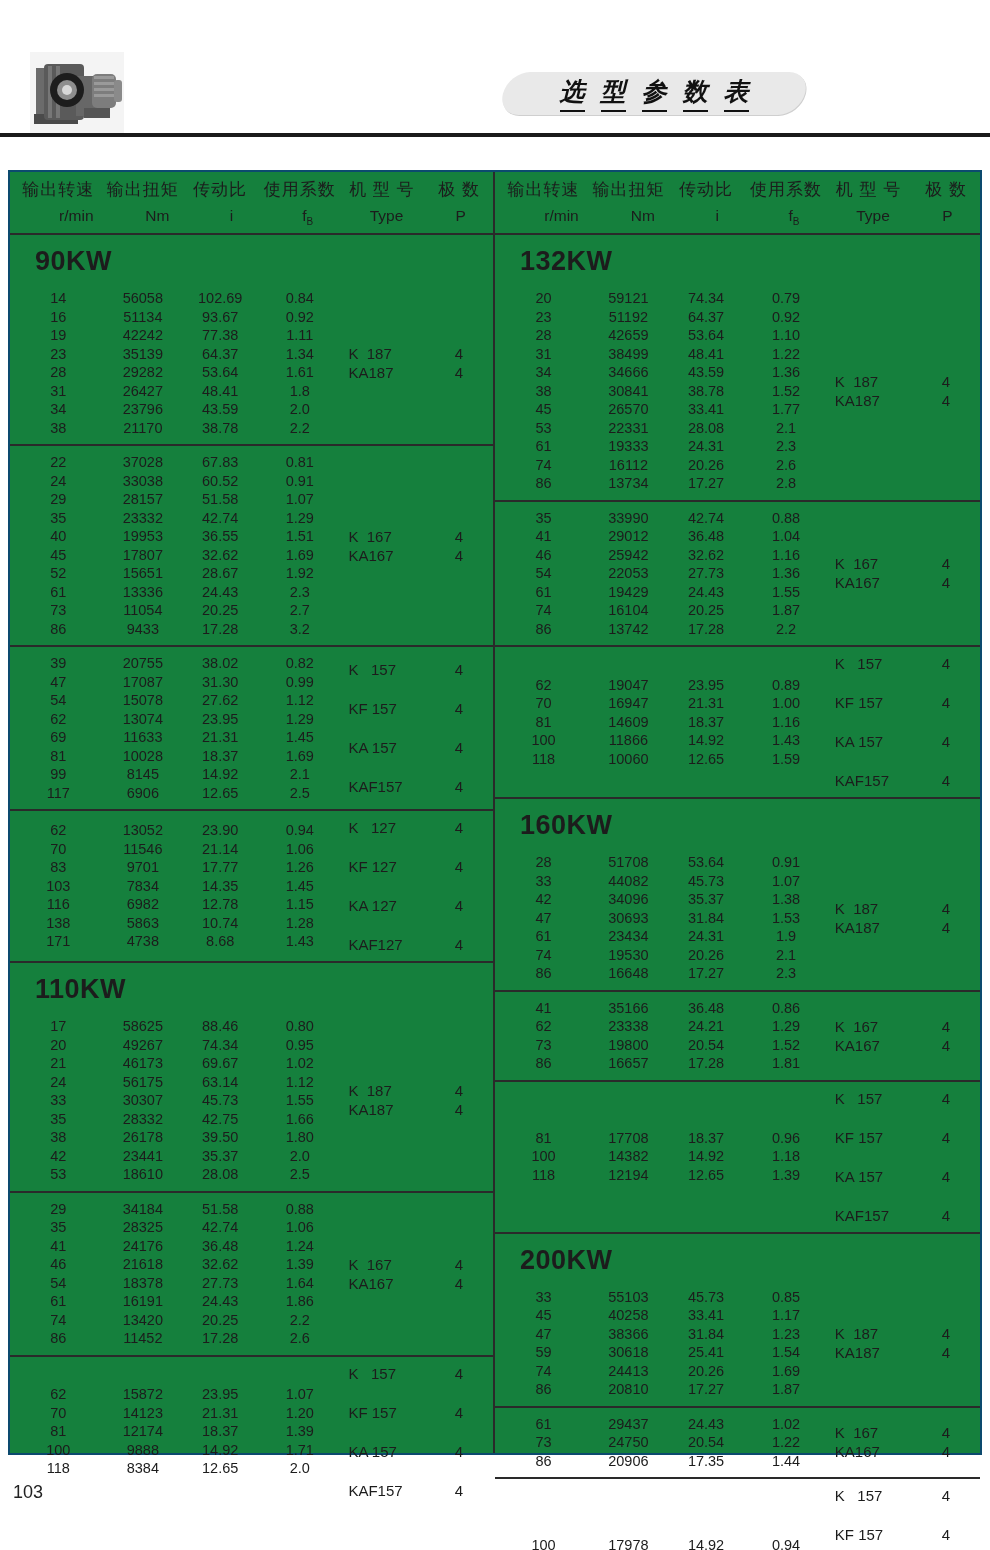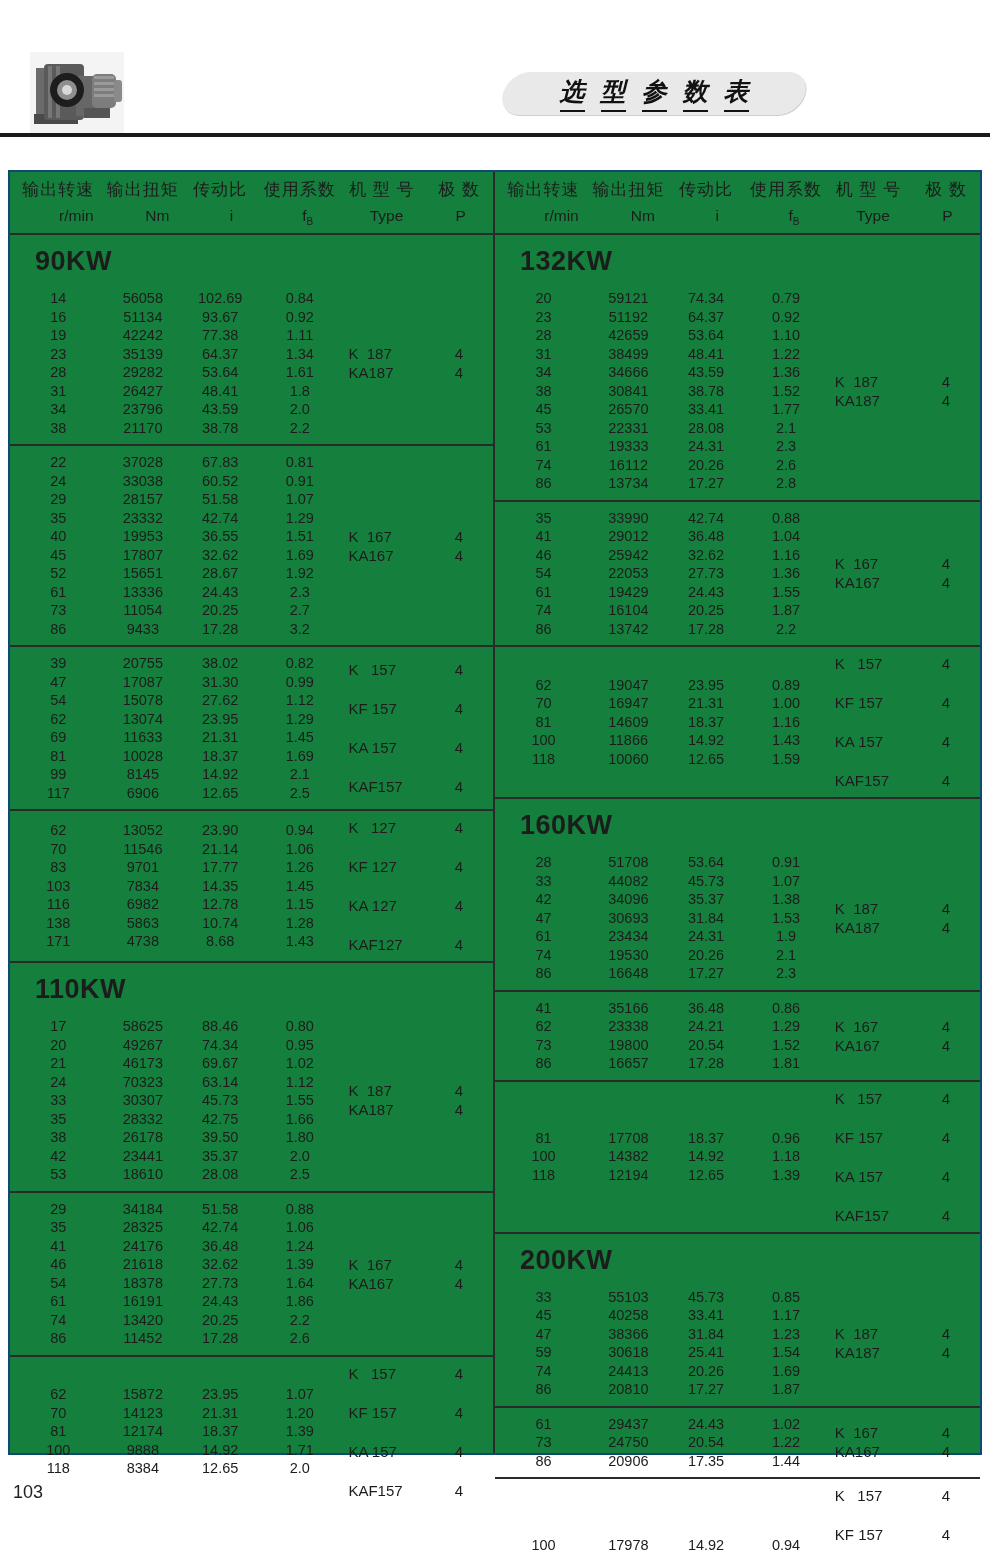--- a/index.html
+++ b/index.html
@@ -410,21 +410,21 @@
               <div>0.95</div>
             </div>
             <div class="row">
               <div>21</div>
               <div>46173</div>
               <div>69.67</div>
               <div>1.02</div>
             </div>
             <div class="row">
               <div>24</div>
-              <div>70323</div>
+              <div>56175</div>
               <div>63.14</div>
               <div>1.12</div>
             </div>
             <div class="row">
               <div>33</div>
               <div>30307</div>
               <div>45.73</div>
               <div>1.55</div>
             </div>
             <div class="row">

